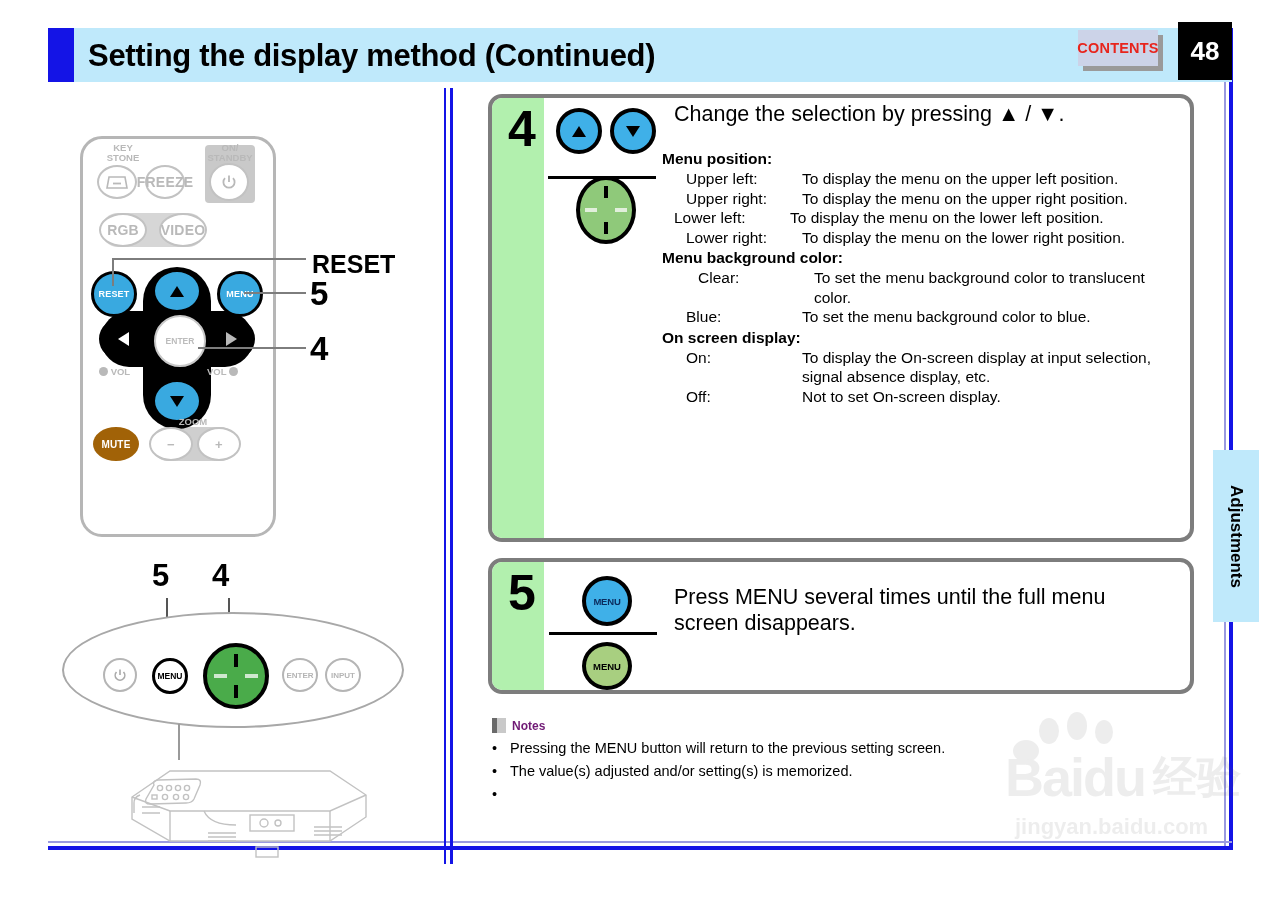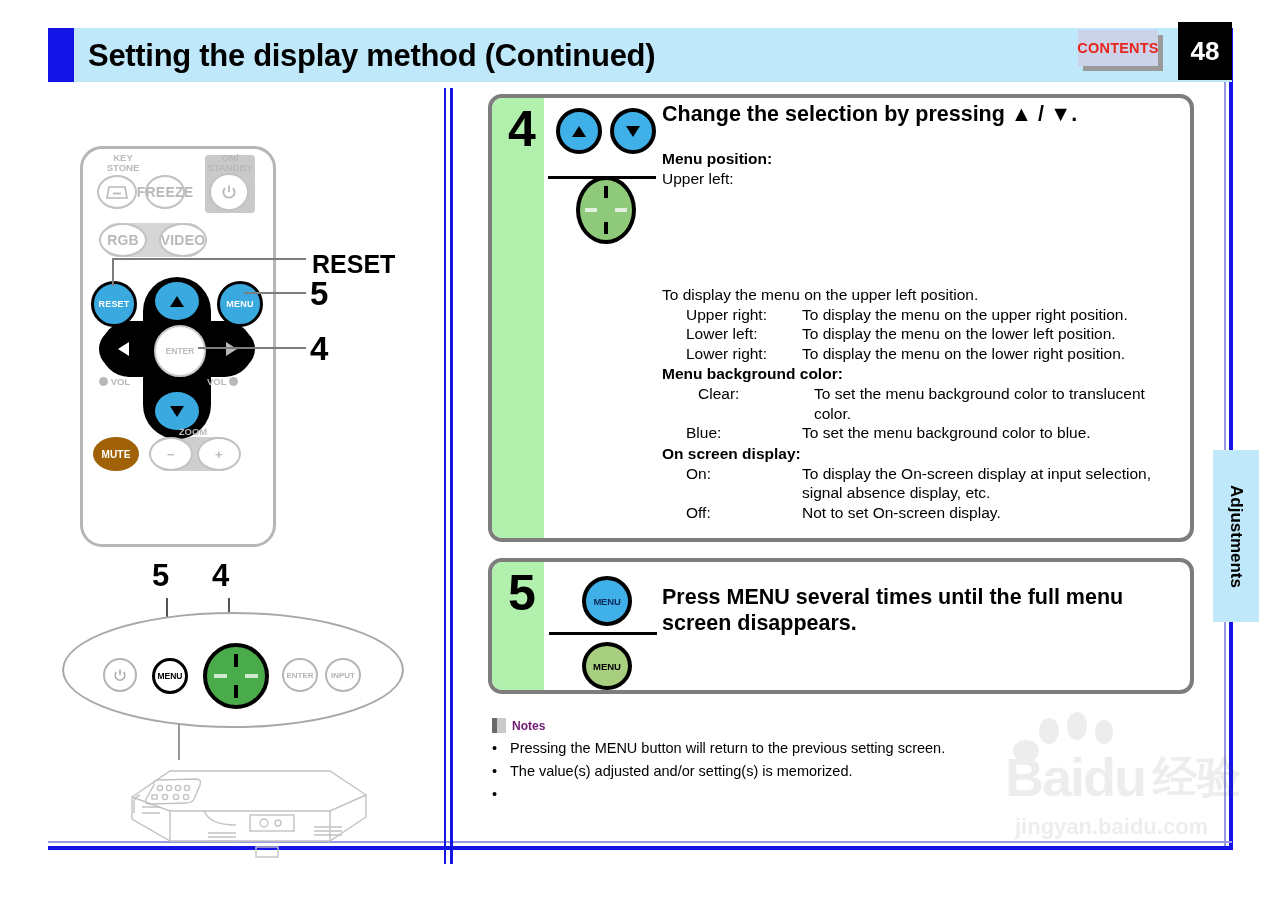--- a/index.html
+++ b/index.html
@@ -29,21 +29,21 @@
         font-size:17px;font-weight:bold;white-space:nowrap;
         writing-mode:vertical-rl;}
 
   
   #divider{position:absolute;left:444px;top:88px;width:2px;height:776px;background:#1414e6;}
   #divider2{position:absolute;left:450px;top:88px;width:3px;height:776px;background:#1414e6;}
 
   .label-txt{position:absolute;font-weight:bold;}
 
   
-  #remote{position:absolute;left:80px;top:146px;width:190px;height:395px;
+  #remote{position:absolute;left:80px;top:136px;width:190px;height:395px;
           border:3px solid #b6b6b6;border-radius:22px;background:#fff;}
   .rbtn{position:absolute;box-sizing:border-box;display:flex;align-items:center;justify-content:center;
         font-size:14px;color:#b9b9b9;font-weight:bold;letter-spacing:.2px;}
   .rbtn.grey{border:2.5px solid #c2c2c2;border-radius:50%;}
   .rbtn.blue{border:3px solid #000;border-radius:50%;background:#39a9e0;color:#fff;font-size:9px;}
   .rcap{position:absolute;font-size:9.5px;color:#b9b9b9;font-weight:bold;text-align:center;line-height:10px;}
   #standby-pad{position:absolute;left:122px;top:6px;width:50px;height:58px;background:#c9c9c9;border-radius:4px;}
   #rgbvid-pad{position:absolute;left:18px;top:74px;width:104px;height:34px;background:#d6d6d6;border-radius:17px;}
   #zoom-pad{position:absolute;left:68px;top:288px;width:86px;height:34px;background:#cfcfcf;border-radius:17px;}
   
@@ -67,21 +67,21 @@
                  border:2.5px solid #a8a8a8;border-radius:50%;background:#fff;}
   .pbtn{position:absolute;border-radius:50%;display:flex;align-items:center;justify-content:center;
         font-size:8px;font-weight:bold;box-sizing:border-box;}
 
   
   .step-box{position:absolute;box-sizing:border-box;border:4px solid #7d7d7d;border-radius:14px;
             background:#fff;overflow:hidden;}
   .step-strip{position:absolute;left:0;top:0;bottom:0;width:52px;background:#b2f0ae;}
   .step-num{position:absolute;left:8px;top:2px;width:44px;font-size:50px;font-weight:bold;
             text-align:center;line-height:58px;}
-  .step-head{font-size:21.5px;font-weight:bold;line-height:26px;}
+  .step-head{font-size:21.5px;font-weight:normal;line-height:26px;margin-left:12px;}
 
   .icon-rule{position:absolute;height:3px;background:#000;}
 
   .bluebtn{position:absolute;border-radius:50%;border:4px solid #000;background:#3fb0e8;
            display:flex;align-items:center;justify-content:center;}
   .greenbtn{position:absolute;border-radius:50%;border:4px solid #000;background:#a8cf80;
            display:flex;align-items:center;justify-content:center;
            font-size:9.5px;font-weight:bold;color:#000;}
   .bluebtn .lbl{font-size:9.5px;font-weight:bold;color:#0b2b5c;letter-spacing:-.2px;}
 
@@ -275,29 +275,29 @@
     <div style="position:absolute;top:50%;margin-top:-2px;left:5px;width:12px;height:4px;background:#e2efdc;"></div>
     <div style="position:absolute;top:50%;margin-top:-2px;right:5px;width:12px;height:4px;background:#e2efdc;"></div>
   </div>
 </div>
 
 <div class="step-head" style="position:absolute;left:662px;top:101px;width:520px;">Change the selection by pressing ▲ / ▼.</div>
 
 <div style="position:absolute;left:662px;top:148px;width:520px;">
 
   <div class="sec-head">Menu position:</div>
-  <div class="row" style="flex-direction:column;">
+  <div class="row" style="margin-left:24px;">
     <div class="term">Upper left:</div>
     <div class="desc">To display the menu on the upper left position.</div>
   </div>
   <div class="row" style="margin-left:24px;">
     <div class="term">Upper right:</div>
     <div class="desc">To display the menu on the upper right position.</div>
   </div>
-  <div class="row" style="margin-left:24px;">
+  <div class="row" style="margin-left:12px;">
     <div class="term">Lower left:</div>
     <div class="desc">To display the menu on the lower left position.</div>
   </div>
   <div class="row" style="margin-left:24px;">
     <div class="term">Lower right:</div>
     <div class="desc">To display the menu on the lower right position.</div>
   </div>
 
   <div class="sec-head">Menu background color:</div>
   <div class="row" style="margin-left:36px;">

